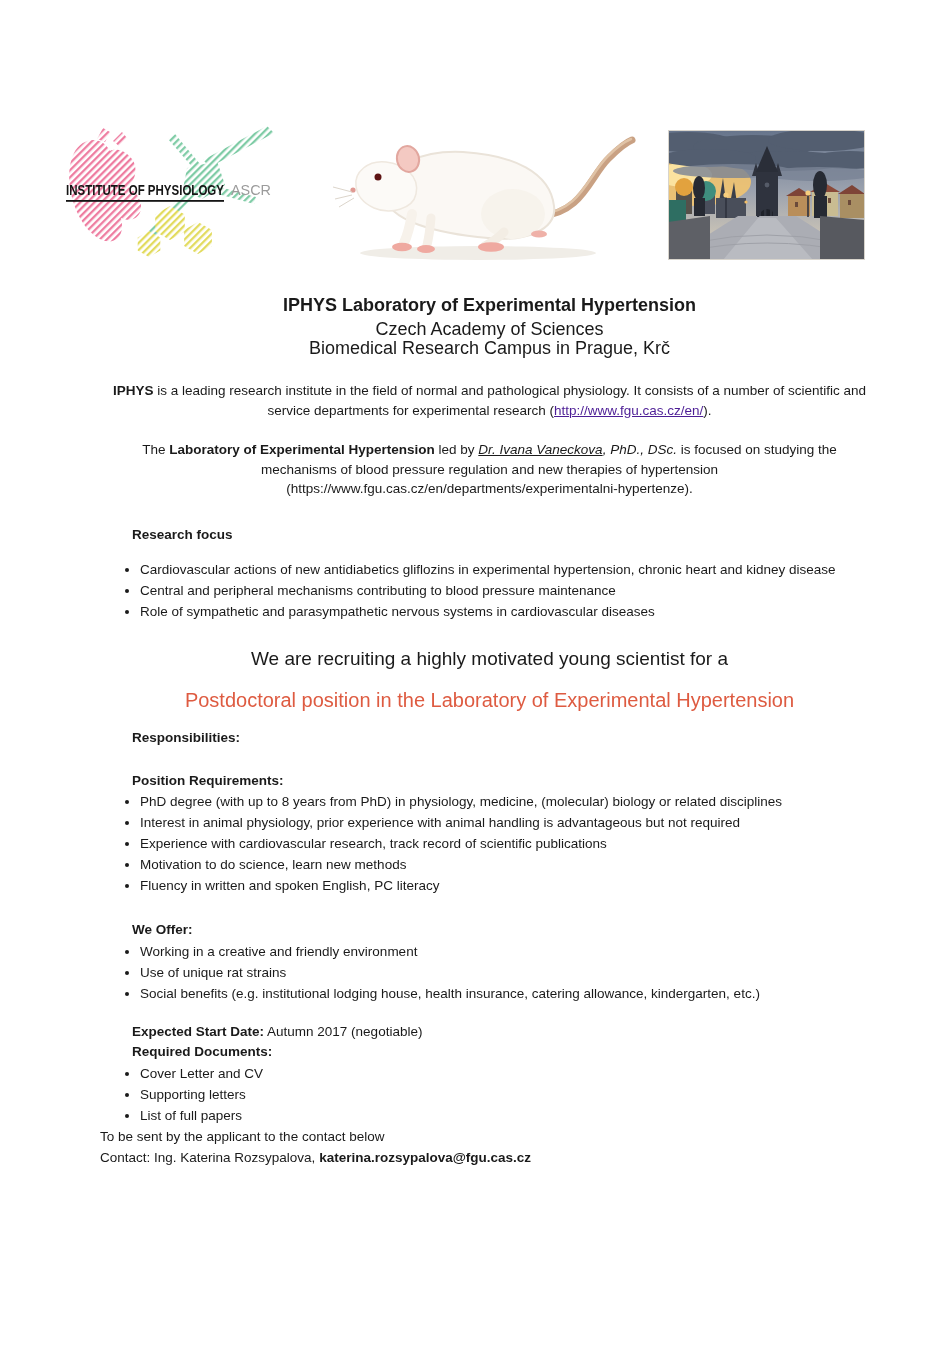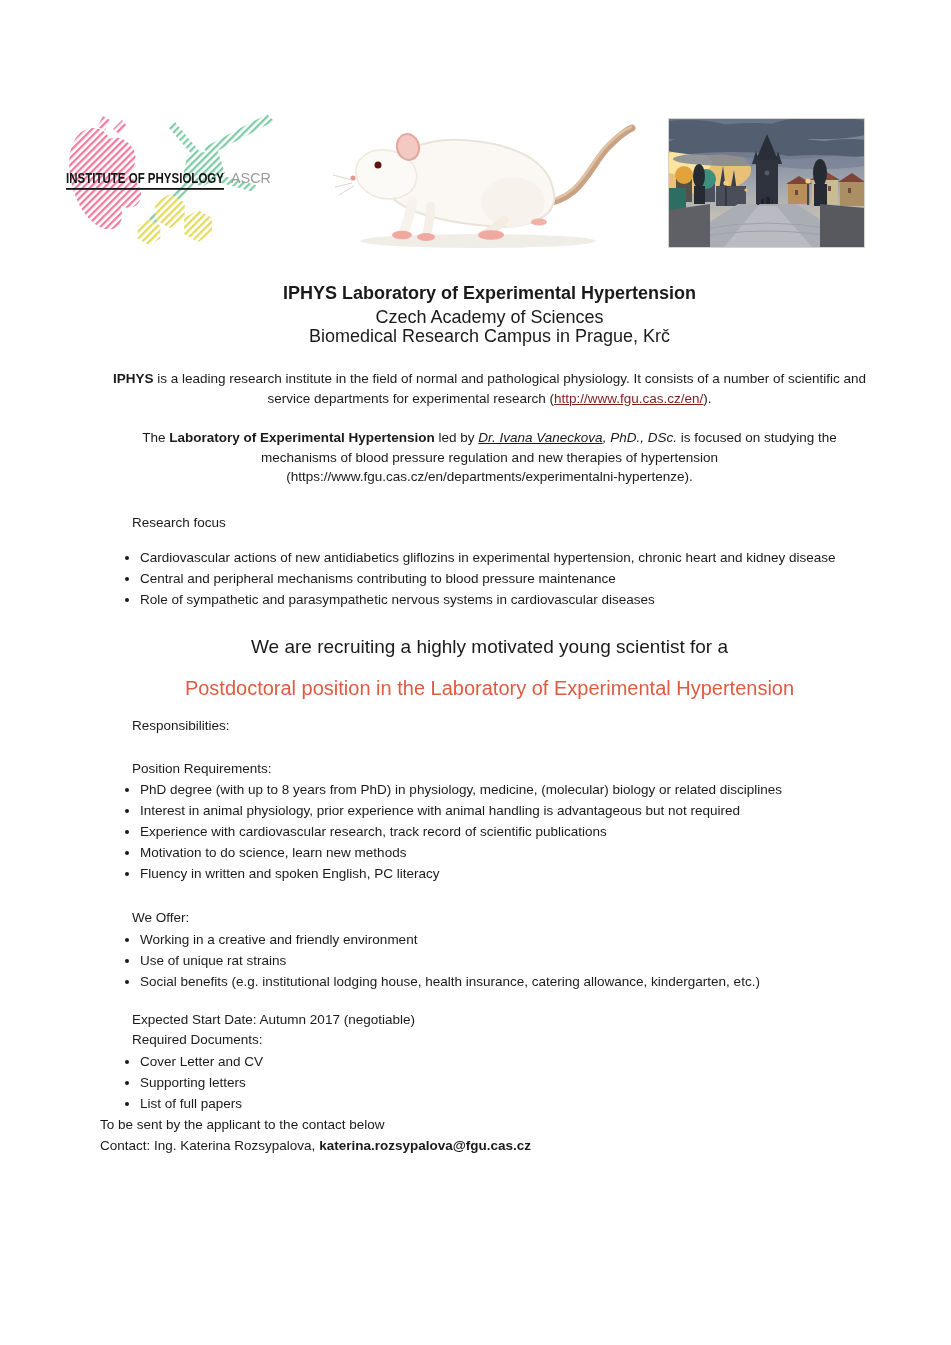--- a/index.html
+++ b/index.html
@@ -1,36 +1,36 @@
 <!DOCTYPE html>
 <html><head>
 <meta charset="utf-8">
 <style>
   html,body{margin:0;padding:0;background:#ffffff;}
   .page{
-    position:relative;width:951px;height:1183px;margin:4px auto;background:#fff;
+    position:relative;width:951px;height:1183px;margin:16px auto;background:#fff;
     font-family:"Liberation Sans",sans-serif;color:#1a1a1a;overflow:hidden;
   }
   
   .header{position:absolute;top:0;left:0;width:951px;height:262px;}
   .logo-fig{position:absolute;left:52px;top:106px;width:228px;height:138px;}
   .rat-fig{position:absolute;left:328px;top:98px;width:308px;height:152px;}
   .prague-fig{position:absolute;left:668px;top:114px;width:197px;height:130px;}
   
   .content{position:absolute;top:262px;left:14px;width:951px;}
   .title-main{text-align:center;font-weight:bold;font-size:18px;line-height:23px;margin:16px 0 3px;}
   .subtitle{text-align:center;font-size:18px;line-height:19px;}
   .intro{text-align:center;font-size:13.5px;line-height:19.5px;margin:23px 92px 0;}
   .intro.second{margin-top:20px;}
   a.doc-link{text-decoration:underline;cursor:pointer;}
   .person-link{font-style:italic;text-decoration:underline;color:inherit;cursor:pointer;}
   .italic{font-style:italic;}
   b,.bold{font-weight:bold;}
   .section{margin:0 86px;font-size:13.5px;line-height:20.5px;}
-  .sec-head{font-weight:normal;padding-left:32px;}
+  .sec-head{font-weight:bold;padding-left:32px;}
   .mt26{margin-top:26px;}  .mt22{margin-top:22px;}  .mt18{margin-top:18px;}
   .mt14{margin-top:14px;}  .mt24{margin-top:24px;}
   ul.doc-list{margin:0;padding-left:40px;list-style:disc;}
   ul.doc-list.gap{margin-top:14px;}
   ul.doc-list li{line-height:21px;padding-right:4px;}
   ul.doc-list.justify li{text-align:justify;}
   .center-line{text-align:center;font-size:19px;margin-top:26px;}
   .position-heading{text-align:center;font-weight:normal;font-size:20px;line-height:27px;margin-top:17px;}
   .plain-line{margin:0 86px;font-size:13.5px;line-height:21px;}
   .email{font-weight:bold;}
@@ -189,21 +189,21 @@
       <rect x="0.5" y="0.5" width="196" height="129" fill="none" stroke="#D8D4CC"></rect>
     </svg>
   </div>
 
   <div class="content">
 
     <div class="title-main">IPHYS Laboratory of Experimental Hypertension</div>
     <div class="subtitle">Czech Academy of Sciences</div>
     <div class="subtitle">Biomedical Research Campus in Prague, Krč</div>
 
-    <p class="intro"><b>IPHYS</b><span> is a leading research institute in the field of normal and pathological physiology. It consists of a number of scientific and service departments for experimental research (</span><a class="doc-link" style="color: #7f1d1d;">http://www.fgu.cas.cz/en/</a><span>).</span></p>
+    <p class="intro"><b>IPHYS</b><span> is a leading research institute in the field of normal and pathological physiology. It consists of a number of scientific and service departments for experimental research (</span><a class="doc-link" style="color: #4c1d95;">http://www.fgu.cas.cz/en/</a><span>).</span></p>
 
     <p class="intro second"><span>The </span><b>Laboratory of Experimental Hypertension</b><span> led by </span><a class="person-link">Dr. Ivana Vaneckova</a><span class="italic">, PhD., DSc.</span><span> is focused on studying the mechanisms of blood pressure regulation and new therapies of hypertension (https://www.fgu.cas.cz/en/departments/experimentalni-hypertenze).</span></p>
 
     <div class="section mt26">
       <div class="sec-head">Research focus</div>
       <ul class="doc-list gap justify">
         <li>Cardiovascular actions of new antidiabetics gliflozins in experimental hypertension, chronic heart and kidney disease</li>
         <li>Central and peripheral mechanisms contributing to blood pressure maintenance</li>
         <li>Role of sympathetic and parasympathetic nervous systems in cardiovascular diseases</li>
       </ul>

